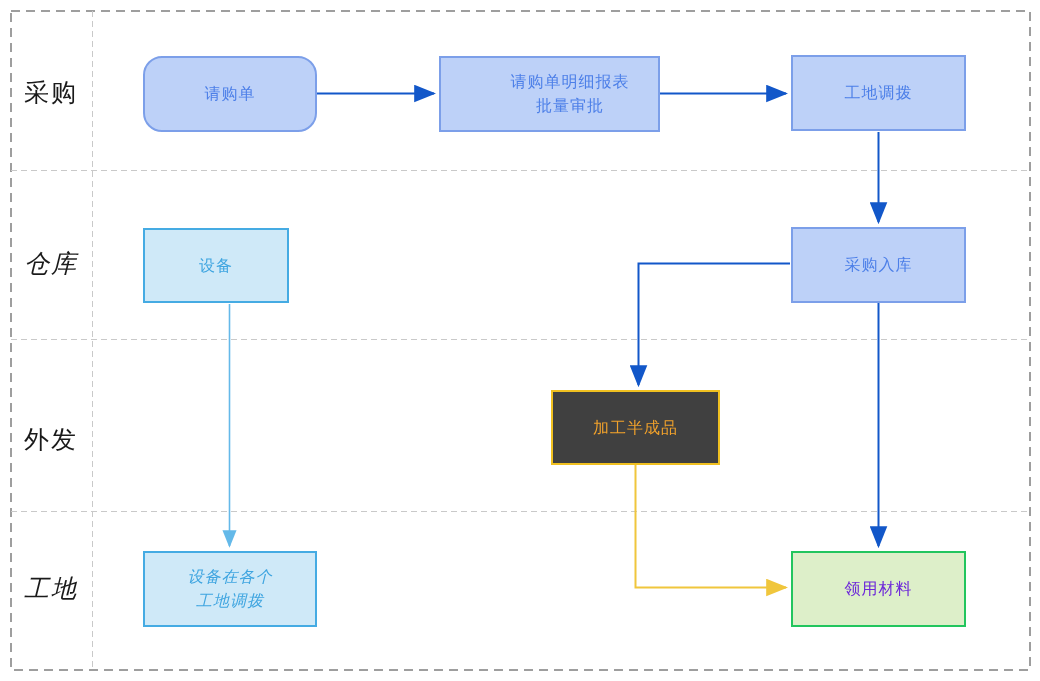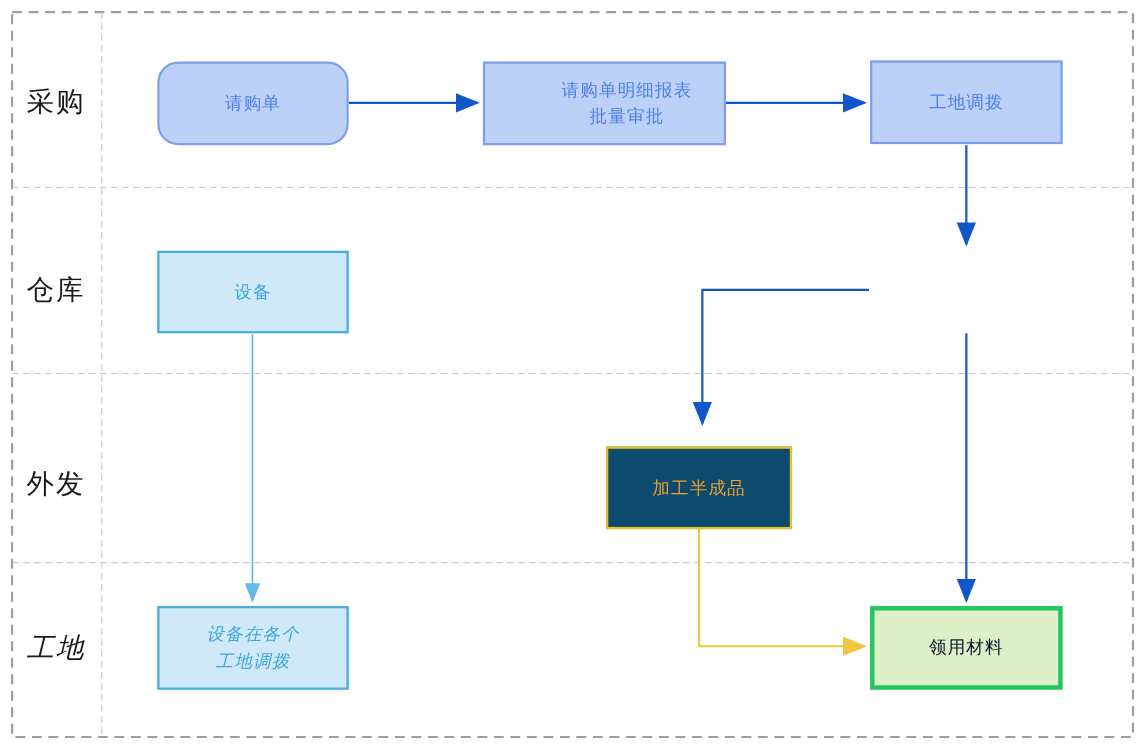--- a/index.html
+++ b/index.html
@@ -19,35 +19,35 @@
   }
   .node{
     position:absolute;box-sizing:border-box;
     display:flex;align-items:center;justify-content:center;
     text-align:center;font-size:16px;letter-spacing:1px;
     line-height:24px;white-space:pre-line;
     z-index:2;
   }
   .node.blue{background:#bdd1f8;border:2px solid #7c9fe9;color:#4c7fe8;}
   .node.cyan{background:#cfe9f8;border:2px solid #45abe3;color:#3fa5e0;}
-  .node.yellow{background:#0c4a6e;border:2px solid #f0c020;color:#f0a12b;margin-top:16px;}
-  .node.green{background:#ddefc9;border:4px solid #22c55e;color:#0f172a;}
+  .node.yellow{background:#404040;border:2px solid #f0c020;color:#f0a12b;}
+  .node.green{background:#ddefc9;border:2px solid #22c55e;color:#6d28d9;}
   .node.rounded{border-radius:19px;}
 
   #n-purchase-requisition {left:143px;top:56px;width:174px;height:76px;}
   #n-requisition-report   {left:439px;top:56px;width:221px;height:76px;padding-left:41px;}
   #n-purchase-order       {left:791px;top:55px;width:175px;height:76px;}
-  #n-equipment            {left:143px;top:228px;width:174px;height:75px;}
+  #n-equipment            {left:143px;top:228px;width:146px;height:75px;}
   #n-purchase-inbound     {left:791px;top:227px;width:175px;height:76px;}
   #n-process-semifinished {left:551px;top:390px;width:169px;height:75px;}
   #n-equipment-transfer   {left:143px;top:551px;width:174px;height:76px;font-style:italic;}
   #n-material-requisition {left:791px;top:551px;width:175px;height:76px;}
 
   #l-caigou{top:79px;}
-  #l-cangku{top:250px;}
+  #l-cangku{top:250px;font-style:italic;}
   #l-waifa {top:426px;}
   #l-gongdi{top:575px;font-style:italic;}
 </style>
 </head>
 <body>
 
 <div class="canvas">
 
   <svg class="lines" width="1040" height="681" viewBox="0 0 1040 681">
     <defs>
@@ -80,18 +80,19 @@
   <div class="lane-label" id="l-caigou">采购</div>
   <div class="lane-label" id="l-cangku">仓库</div>
   <div class="lane-label" id="l-waifa">外发</div>
   <div class="lane-label" id="l-gongdi">工地</div>
 
   <div class="node blue rounded" id="n-purchase-requisition">请购单</div>
   <div class="node blue" id="n-requisition-report">请购单明细报表
 批量审批</div>
   <div class="node blue" id="n-purchase-order">工地调拨</div>
   <div class="node cyan" id="n-equipment">设备</div>
+  <div class="node blue" id="n-purchase-inbound">采购入库</div>
   <div class="node yellow" id="n-process-semifinished">加工半成品</div>
   <div class="node cyan" id="n-equipment-transfer">设备在各个
 工地调拨</div>
   <div class="node green" id="n-material-requisition">领用材料</div>
 
 </div>
 
 </body></html>

